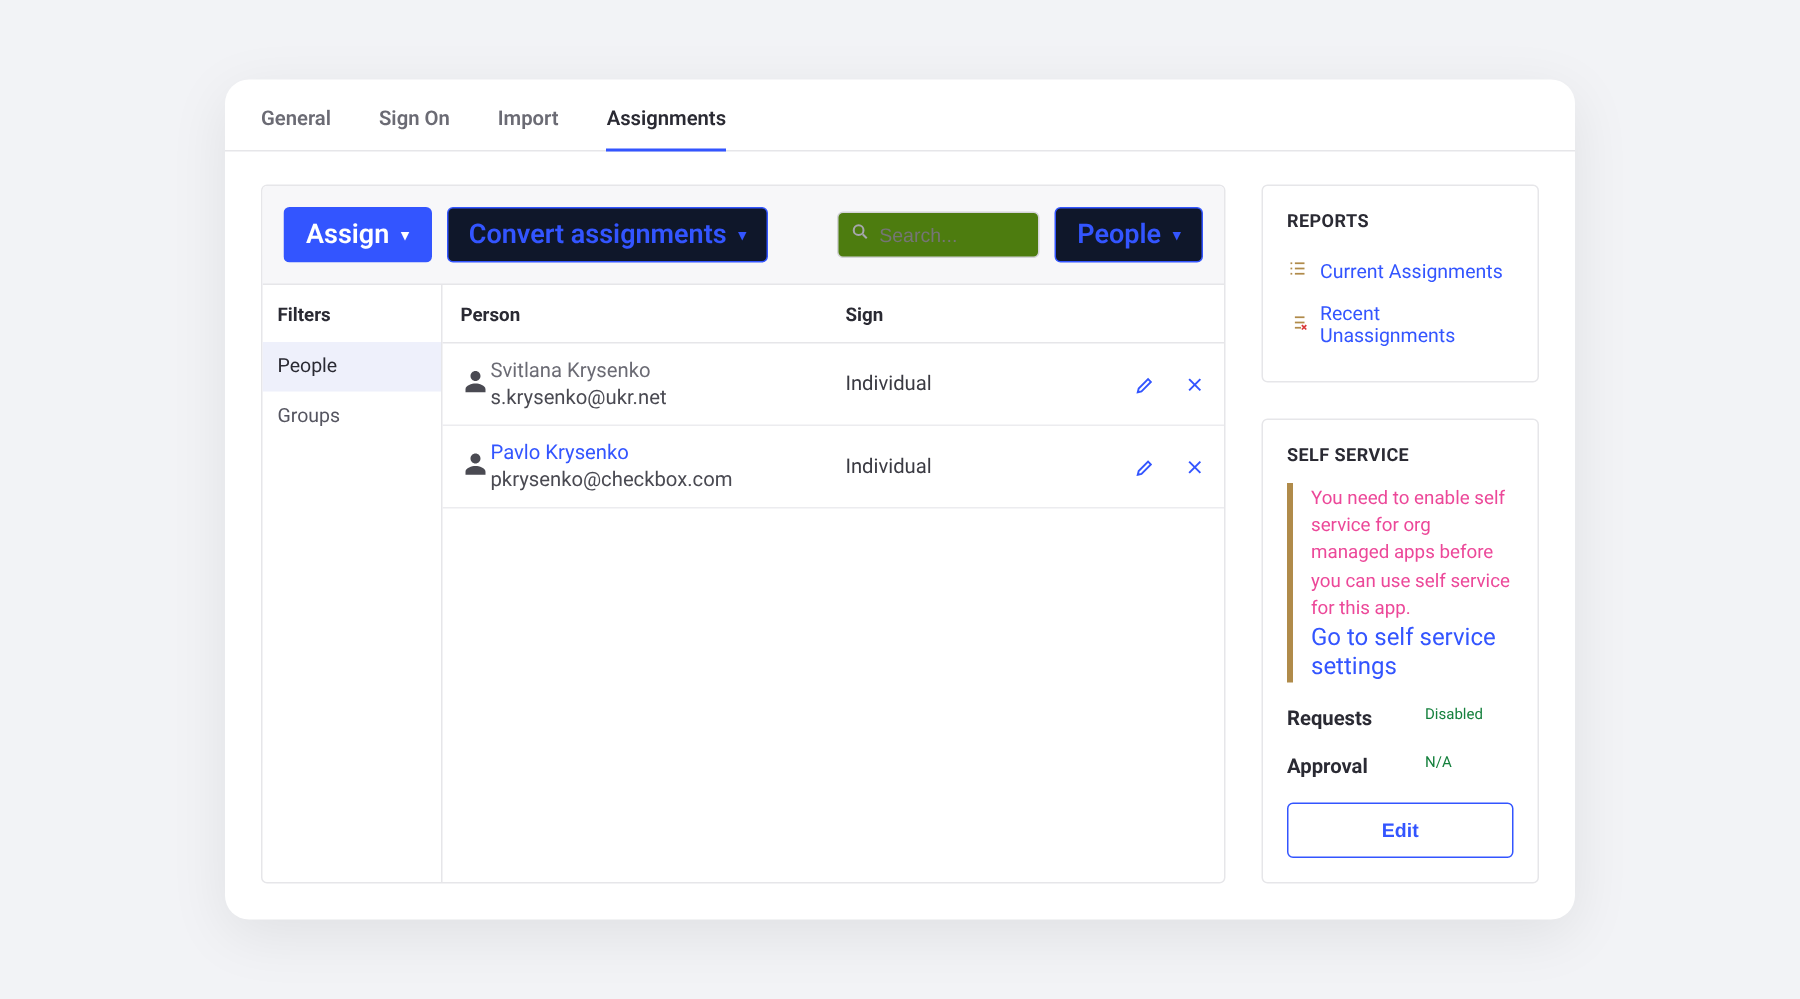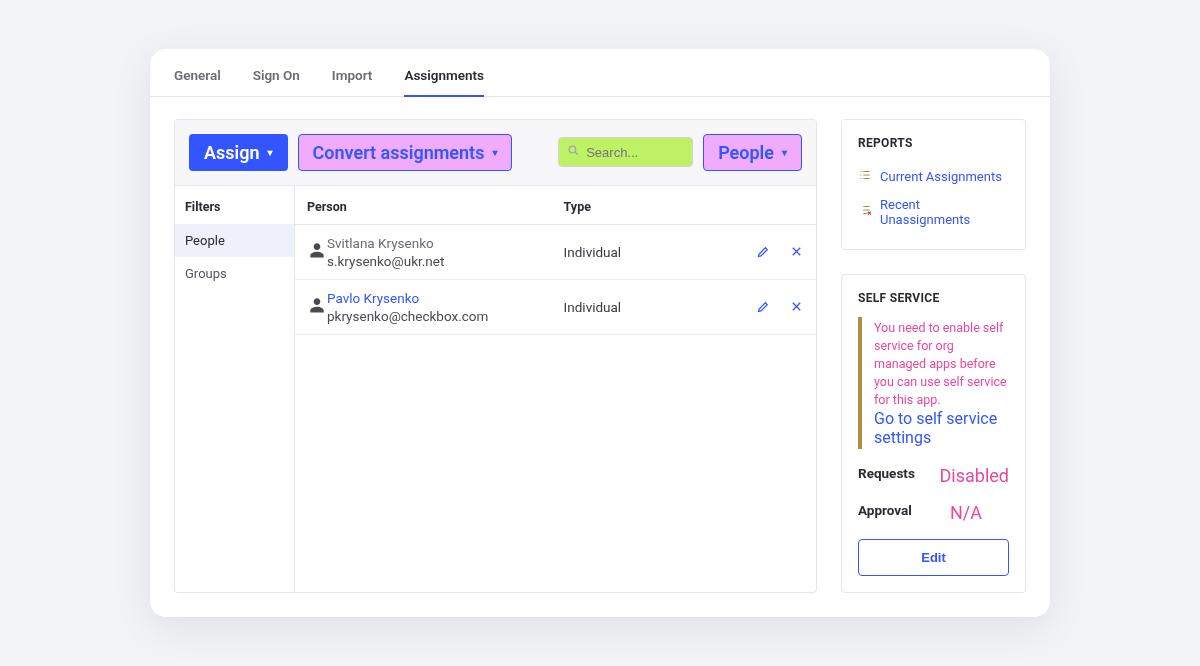--- a/index.html
+++ b/index.html
@@ -67,33 +67,33 @@
       padding: 7px 14px;
       border-radius: 4px;
       cursor: pointer;
       border: 1px solid transparent;
     }
     .btn-primary {
       background: #3355ff;
       color: #fff;
     }
     .btn-outline {
-      background: #f0abfc;
+      background: #0f172a;
       color: #3355ff;
       border: 1px solid #3355ff;
     }
     .caret-down::after {
       content: "▾";
       font-size: 10px;
       margin-left: 2px;
     }
     .spacer { flex: 1; }
     .search-wrap {
       position: relative;
-      background: #bef264;
+      background: #4d7c0f;
       border: 1px solid #d4d4d8;
       border-radius: 4px;
       width: 135px;
       display: flex;
       align-items: center;
       padding: 6px 8px;
     }
     .search-wrap .search-icon {
       color: #a6a6ad;
       font-size: 13px;
@@ -251,22 +251,22 @@
       gap: 20px;
       margin-bottom: 16px;
     }
     .kv-key {
       font-size: 13.5px;
       font-weight: 700;
       color: #2a2a33;
       width: 72px;
     }
     .kv-val {
-      font-size: 18px;
-      color: #ec4899;
+      font-size: 10px;
+      color: #15803d;
     }
     .edit-btn {
       width: 100%;
       border: 1px solid #3355ff;
       color: #3355ff;
       background: #fff;
       font-size: 13px;
       font-weight: 600;
       padding: 10px 0;
       border-radius: 4px;
@@ -315,21 +315,21 @@
 
         <div class="filters">
           <div class="filters-header">Filters</div>
           <div class="filter-item active">People</div>
           <div class="filter-item">Groups</div>
         </div>
 
         <div class="table-wrap">
           <div class="table-header">
             <div class="col-person">Person</div>
-            <div class="col-type">Type</div>
+            <div class="col-type">Sign</div>
             <div class="col-actions"></div>
           </div>
 
           <div class="row">
             <div class="person-cell">
               <span>
                 <svg class="avatar" viewBox="0 0 24 24" fill="currentColor">
                     <path d="M12 12c2.2 0 4-1.8 4-4s-1.8-4-4-4-4 1.8-4 4 1.8 4 4 4zm0 2c-3 0-8 1.5-8 4.5V21h16v-2.5c0-3-5-4.5-8-4.5z"></path>
                   </svg>
               </span>

